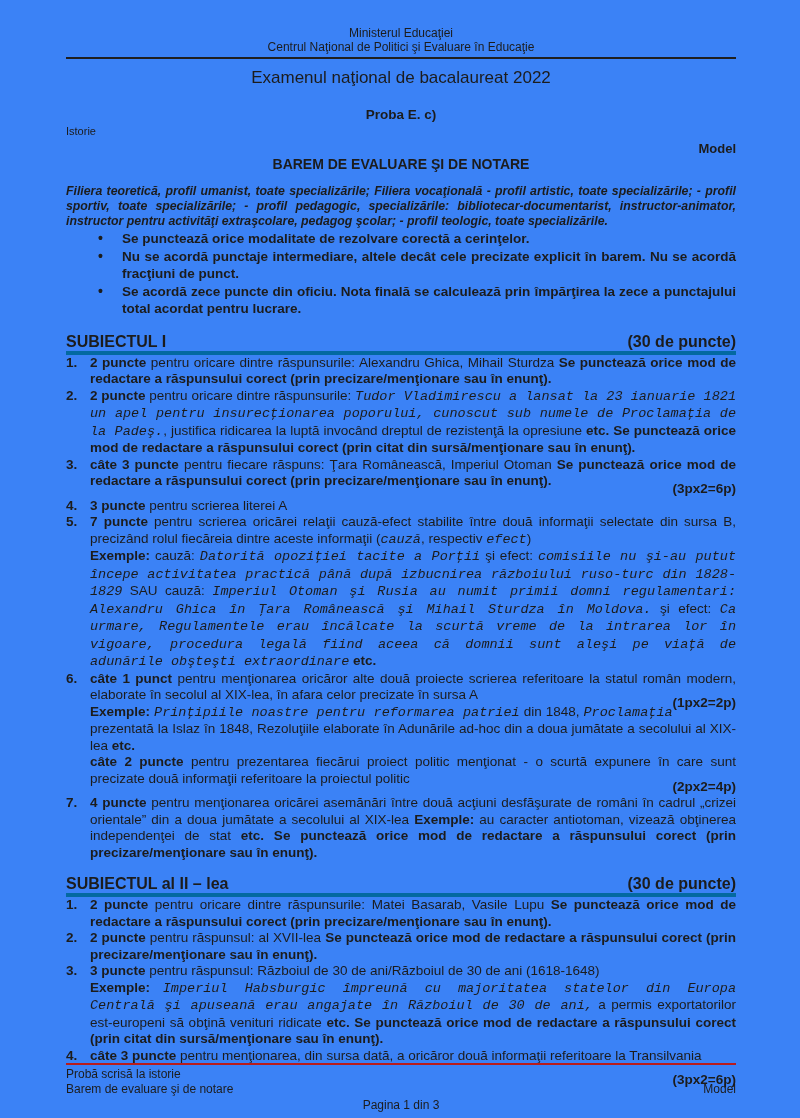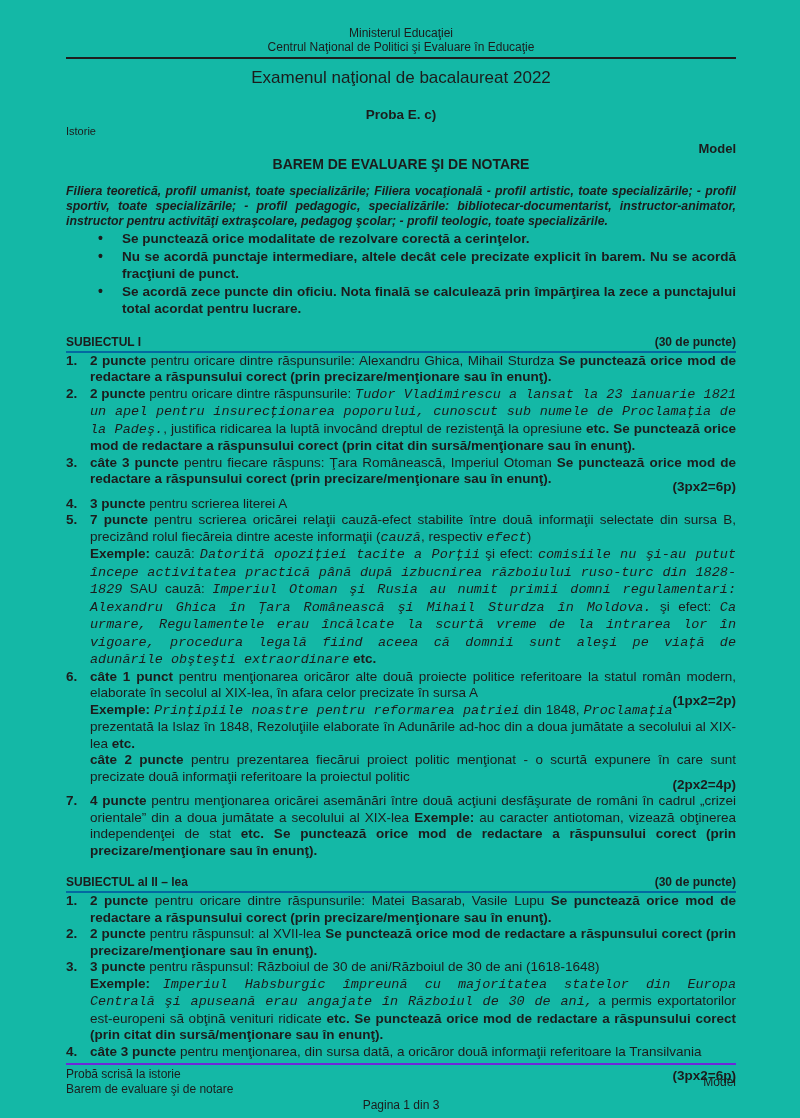--- a/index.html
+++ b/index.html
@@ -1,51 +1,51 @@
 <!DOCTYPE html>
 <html><head>
 <meta charset="utf-8">
 <style>
   html,body { margin:0; padding:0; background:#ffffff; }
   .page {
     position:relative;
     width:800px; height:1118px;
     box-sizing:border-box;
     padding:26px 64px 0 66px;
-    background:#14b8a6;
+    background:#3b82f6;
     color:#1c1c1c;
     font-family:"Liberation Sans", sans-serif;
     overflow:hidden;
   }
   
   .hdr { text-align:center; font-size:12px; line-height:14px; border-bottom:2px solid #1f1f1f; padding-bottom:3px; }
   .exam-title { text-align:center; font-weight:normal; font-size:17px; line-height:20px; margin-top:9px; }
   .proba { text-align:center; font-weight:bold; font-size:13.5px; line-height:16px; margin-top:19px; }
   .subject { font-weight:normal; font-size:11px; line-height:16px; }
   .model-line { text-align:right; font-weight:bold; font-size:13px; line-height:15px; margin-top:2px; }
   .barem-title { text-align:center; font-weight:bold; font-size:14px; line-height:16px; }
   
   .filiera { margin:12px 0 1px; font-weight:bold; font-style:italic; font-size:12.3px; line-height:15px; text-align:justify; }
   
   .rules { list-style:none; margin:1px 0 16px; padding:0; }
   .rules li { position:relative; padding-left:56px; font-weight:bold; font-size:13.5px; line-height:17.5px; text-align:justify; }
   .rules li::before { content:"•"; position:absolute; left:32px; top:0; font-size:14px; }
   
-  .sec-head { display:flex; justify-content:space-between; font-weight:bold; font-size:12px; line-height:16px; border-bottom:2px solid #0369a1; margin-top:8px; padding-bottom:1px; }
+  .sec-head { display:flex; justify-content:space-between; font-weight:bold; font-size:16px; line-height:16px; border-bottom:4px solid #0369a1; margin-top:8px; padding-bottom:1px; }
   section + section { margin-top:15px; }
   .item { display:flex; font-size:13.5px; line-height:16.5px; }
   .num { width:24px; flex:none; font-weight:bold; }
   .body { flex:1; min-width:0; }
   .para { margin:0; text-align:justify; }
   .b { font-weight:bold;margin-top:8px; }
   .i { font-style:italic;font-family:Liberation Mono, monospace; }
   .score { float:right; font-weight:bold; }
   
   .footer { position:absolute; left:66px; right:64px; bottom:5px; font-size:12px; line-height:15px; }
-  .f-top { border-top:2px solid #6d28d9; padding-top:2px; display:flex; justify-content:space-between; align-items:center; }
+  .f-top { border-top:2px solid #b91c1c; padding-top:2px; display:flex; justify-content:space-between; align-items:flex-end; }
   .f-center { text-align:center; margin-top:1px; }
 </style>
 </head>
 <body>
 
 <div class="page">
 
   <div class="hdr">
     <div>Ministerul Educaţiei</div>
     <div>Centrul Naţional de Politici şi Evaluare în Educaţie</div>
@@ -98,21 +98,21 @@
         <div class="item">
           <div class="num">5.</div>
           <div class="body">
             <p class="para"><span class="b">7 puncte</span><span> pentru scrierea oricărei relaţii cauză-efect stabilite între două informaţii selectate din sursa B, precizând rolul fiecăreia dintre aceste informaţii (</span><span class="i">cauză</span><span>, respectiv </span><span class="i">efect</span><span>)</span></p>
             <p class="para"><span class="b">Exemple:</span><span> cauză: </span><span class="i">Datorită opoziţiei tacite a Porţii</span><span> şi efect: </span><span class="i">comisiile nu şi-au putut începe activitatea practică până după izbucnirea războiului ruso-turc din 1828-1829</span><span> SAU cauză: </span><span class="i">Imperiul Otoman şi Rusia au numit primii domni regulamentari: Alexandru Ghica în Ţara Românească şi Mihail Sturdza în Moldova.</span><span> şi efect: </span><span class="i">Ca urmare, Regulamentele erau încălcate la scurtă vreme de la intrarea lor în vigoare, procedura legală fiind aceea că domnii sunt aleşi pe viaţă de adunările obşteşti extraordinare</span><span class="b"> etc.</span></p>
           </div>
         </div>
         <div class="item">
           <div class="num">6.</div>
           <div class="body">
-            <p class="para"><span class="b">câte 1 punct</span><span> pentru menţionarea oricăror alte două proiecte politice referitoare la statul român modern, elaborate în secolul al XIX-lea, în afara celor precizate în sursa A </span><span class="b score">(1px2=2p)</span></p>
+            <p class="para"><span class="b">câte 1 punct</span><span> pentru menţionarea oricăror alte două proiecte scrierea referitoare la statul român modern, elaborate în secolul al XIX-lea, în afara celor precizate în sursa A </span><span class="b score">(1px2=2p)</span></p>
             <p class="para"><span class="b">Exemple: </span><span class="i">Prinţipiile noastre pentru reformarea patriei</span><span> din 1848, </span><span class="i">Proclamaţia</span><span> prezentată la Islaz în 1848, Rezoluţiile elaborate în Adunările ad-hoc din a doua jumătate a secolului al XIX-lea </span><span class="b">etc.</span></p>
             <p class="para"><span class="b">câte 2 puncte</span><span> pentru prezentarea fiecărui proiect politic menţionat - o scurtă expunere în care sunt precizate două informaţii referitoare la proiectul politic </span><span class="b score">(2px2=4p)</span></p>
           </div>
         </div>
         <div class="item">
           <div class="num">7.</div>
           <div class="body">
             <p class="para"><span class="b">4 puncte</span><span> pentru menţionarea oricărei asemănări între două acţiuni desfăşurate de români în cadrul „crizei orientale” din a doua jumătate a secolului al XIX-lea </span><span class="b">Exemple:</span><span> au caracter antiotoman, vizează obţinerea independenţei de stat </span><span class="b">etc. Se punctează orice mod de redactare a răspunsului corect (prin precizare/menţionare sau în enunţ).</span></p>
           </div>
         </div>

